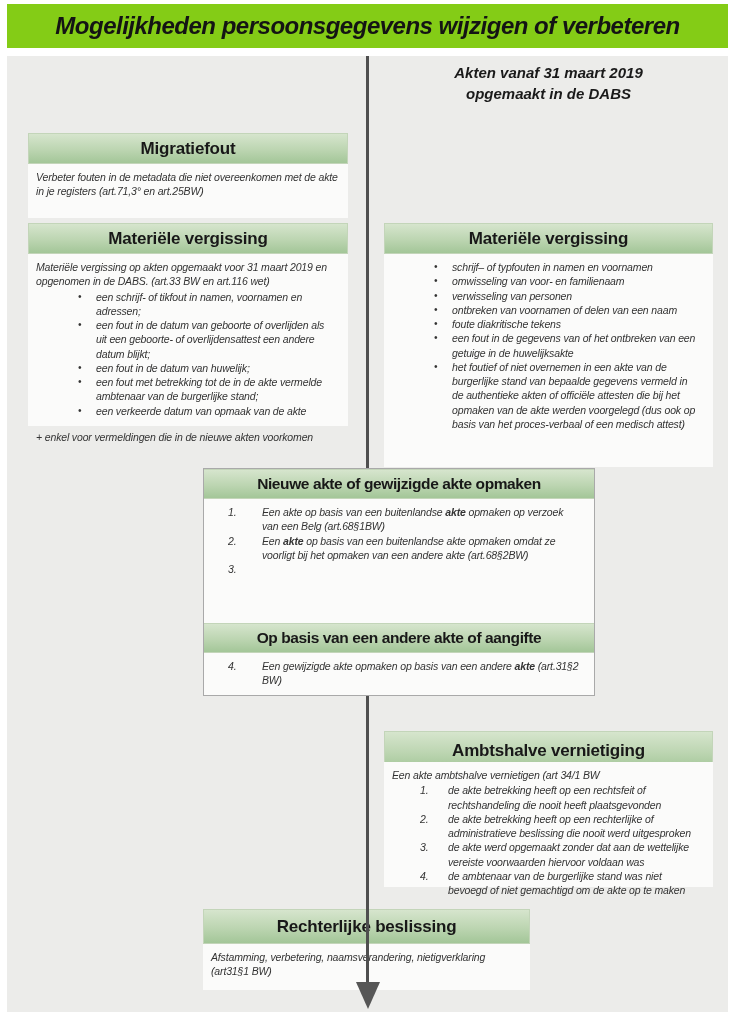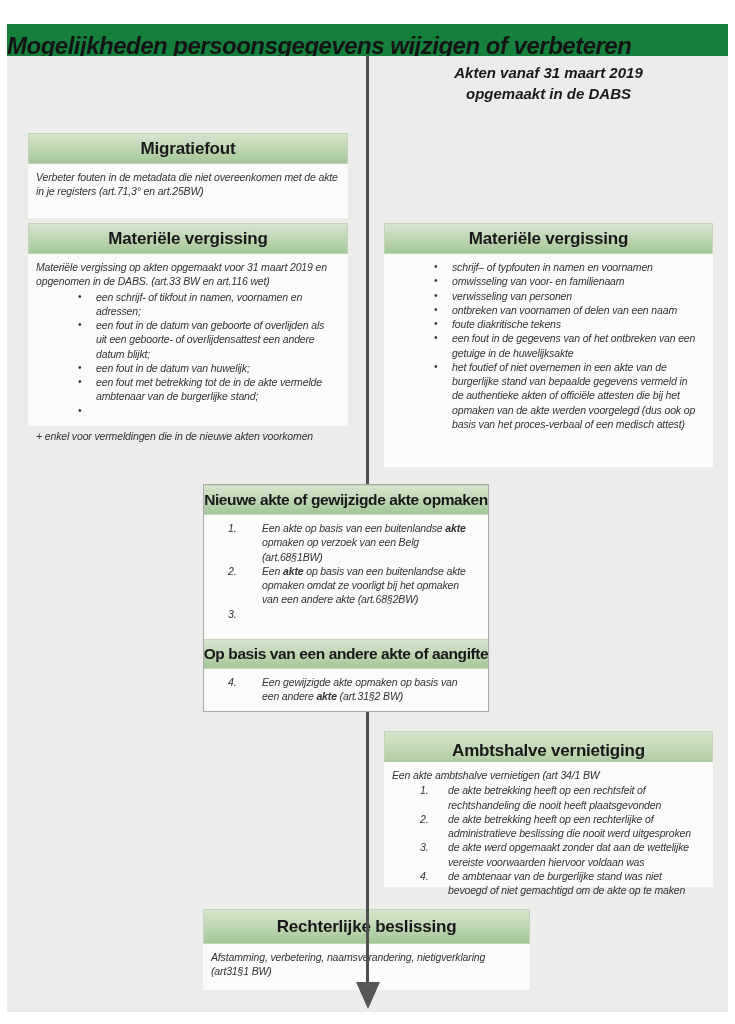--- a/index.html
+++ b/index.html
@@ -1,19 +1,19 @@
 <!DOCTYPE html>
 <html lang="nl"><head>
 <meta charset="utf-8">
 <style>
   html,body{margin:0;padding:0;background:#fff;}
   .canvas{position:relative;width:735px;height:1024px;background:#fff;overflow:hidden;
           font-family:"Liberation Sans",sans-serif;color:#2e2e2e;}
-  .title-band{position:absolute;left:7px;top:24px;width:721px;height:44px;background:#15803d;
-              display:flex;align-items:center;justify-content:flex-start;}
+  .title-band{position:absolute;left:7px;top:4px;width:721px;height:44px;background:#84cc16;
+              display:flex;align-items:center;justify-content:center;}
   .page-title{font-style:italic;font-weight:bold;font-size:24px;letter-spacing:-0.5px;color:#141414;}
   .main-bg{position:absolute;left:7px;top:56px;width:721px;height:956px;background:#ececea;}
   .col-head{position:absolute;top:62px;text-align:center;font-weight:bold;font-style:italic;
             font-size:15px;line-height:21px;color:#1a1a1a;}
   .col-head.left{left:28px;width:320px;}
   .col-head.right{left:384px;width:329px;}
   .divider{position:absolute;left:366px;top:56px;width:3px;height:928px;background:#4f4f4f;z-index:2;}
   .arrow-head{position:absolute;left:356px;top:982px;width:0;height:0;z-index:2;
               border-left:12px solid transparent;border-right:12px solid transparent;
               border-top:27px solid #565656;}
@@ -26,21 +26,21 @@
          font-style:italic;font-size:10.5px;letter-spacing:-0.15px;line-height:1.36;color:#333;
          padding:6px 8px 4px 8px;}
   .intro{margin:0 0 1px 0;}
   .footer-note{margin-top:12px;}
   .li{display:flex;align-items:flex-start;}
   .li .marker{flex:0 0 60px;box-sizing:border-box;padding-left:42px;font-style:italic;}
   .li.dot .marker{font-size:10px;}
   .num .li .marker{flex:0 0 50px;padding-left:16px;}
   .num-tight .li .marker{flex:0 0 56px;padding-left:28px;}
   .li .li-text{flex:1;padding-right:4px;}
-  .mid-box{position:absolute;left:203px;top:484px;width:286px;z-index:3;background:#fbfbfa;
+  .mid-box{position:absolute;left:203px;top:468px;width:392px;z-index:3;background:#fbfbfa;
            border:1px solid #a9a9a9;box-sizing:border-box;}
   .mid-box .ghead{position:relative;width:100%;height:30px;border-left:none;border-right:none;}
   .mid-box .tbody{position:relative;width:100%;}
   .rech-head{z-index:1;}
   .rech-body{z-index:1;}
   b{font-weight:bold;}
 </style>
 </head>
 <body>
 
@@ -78,20 +78,21 @@
         <div class="li dot">
           <span class="marker">•</span>
           <span class="li-text">een fout in de datum van huwelijk;</span>
         </div>
         <div class="li dot">
           <span class="marker">•</span>
           <span class="li-text">een fout met betrekking tot de in de akte vermelde ambtenaar van de burgerlijke stand;</span>
         </div>
         <div class="li dot">
           <span class="marker">•</span>
+          <span class="li-text">een verkeerde datum van opmaak van de akte</span>
         </div>
       </div>
     <div class="footer-note">+ enkel voor vermeldingen die in de nieuwe akten voorkomen</div>
   </div>
 
   <div class="ghead" style="left:384px;top:223px;width:329px;height:31px;">Materiële vergissing</div>
   <div class="tbody" style="left:384px;top:254px;width:329px;height:213px;">
     <div>
         <div class="li dot">
           <span class="marker">•</span>

